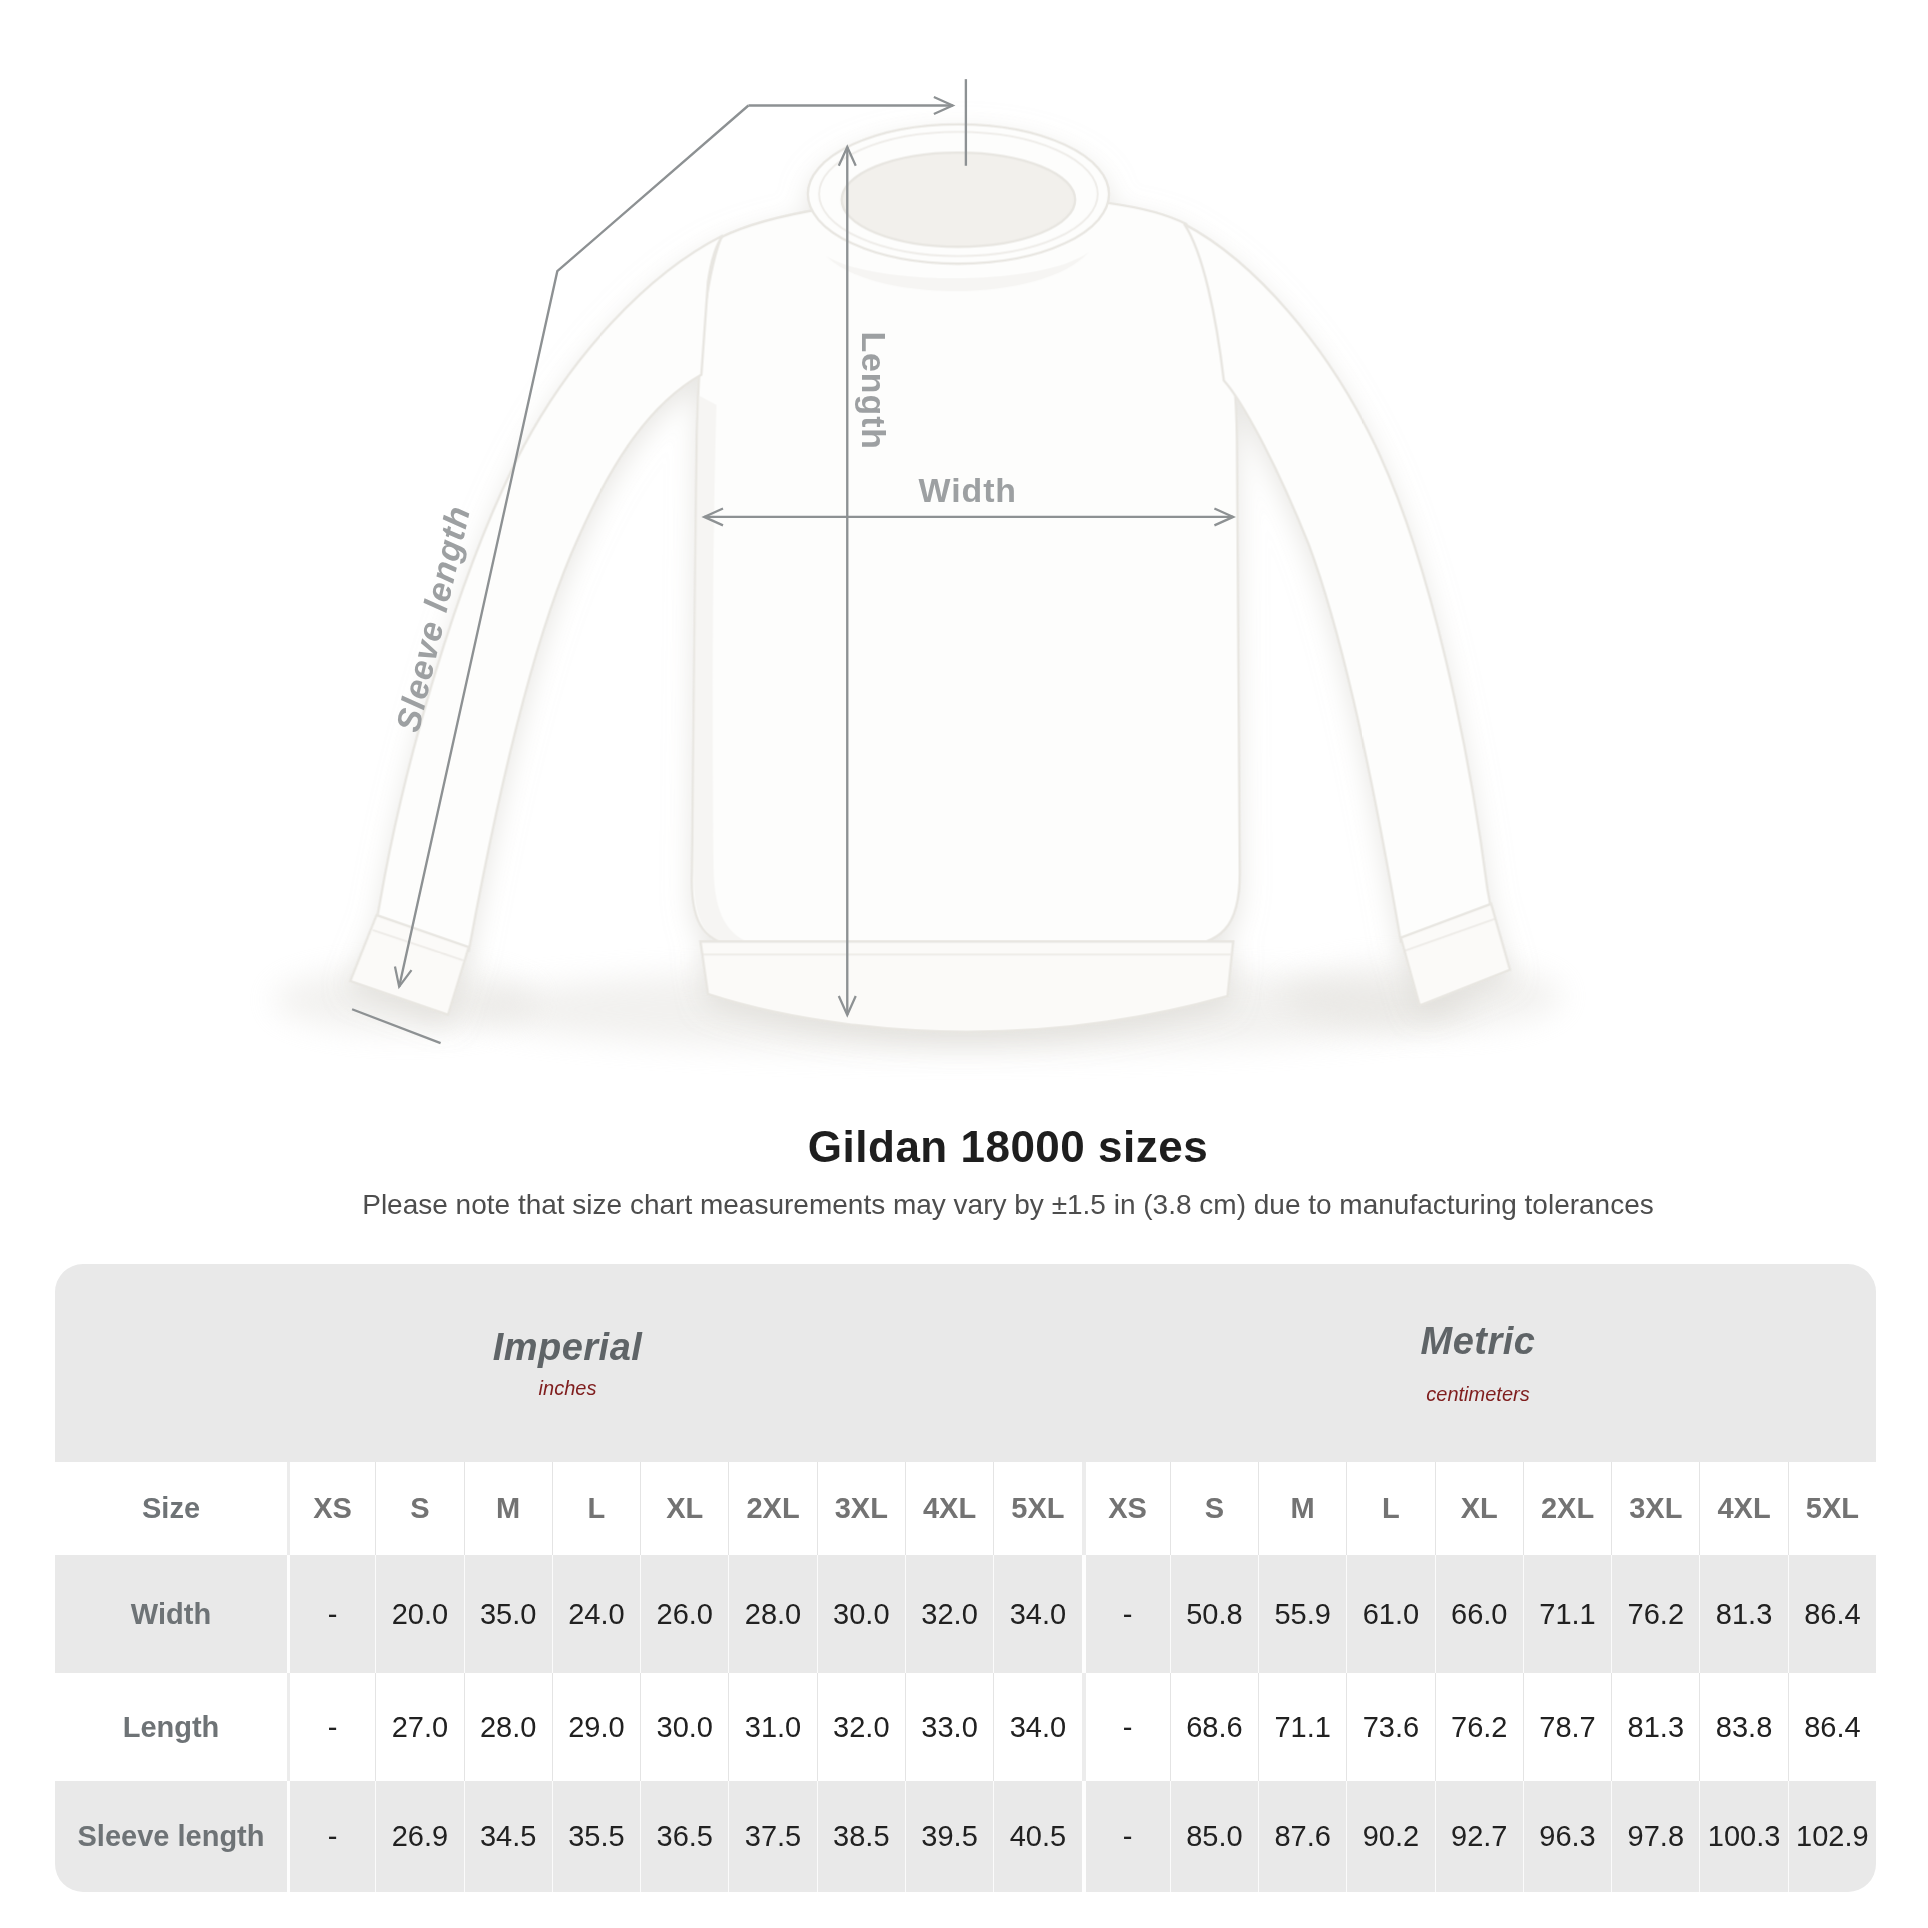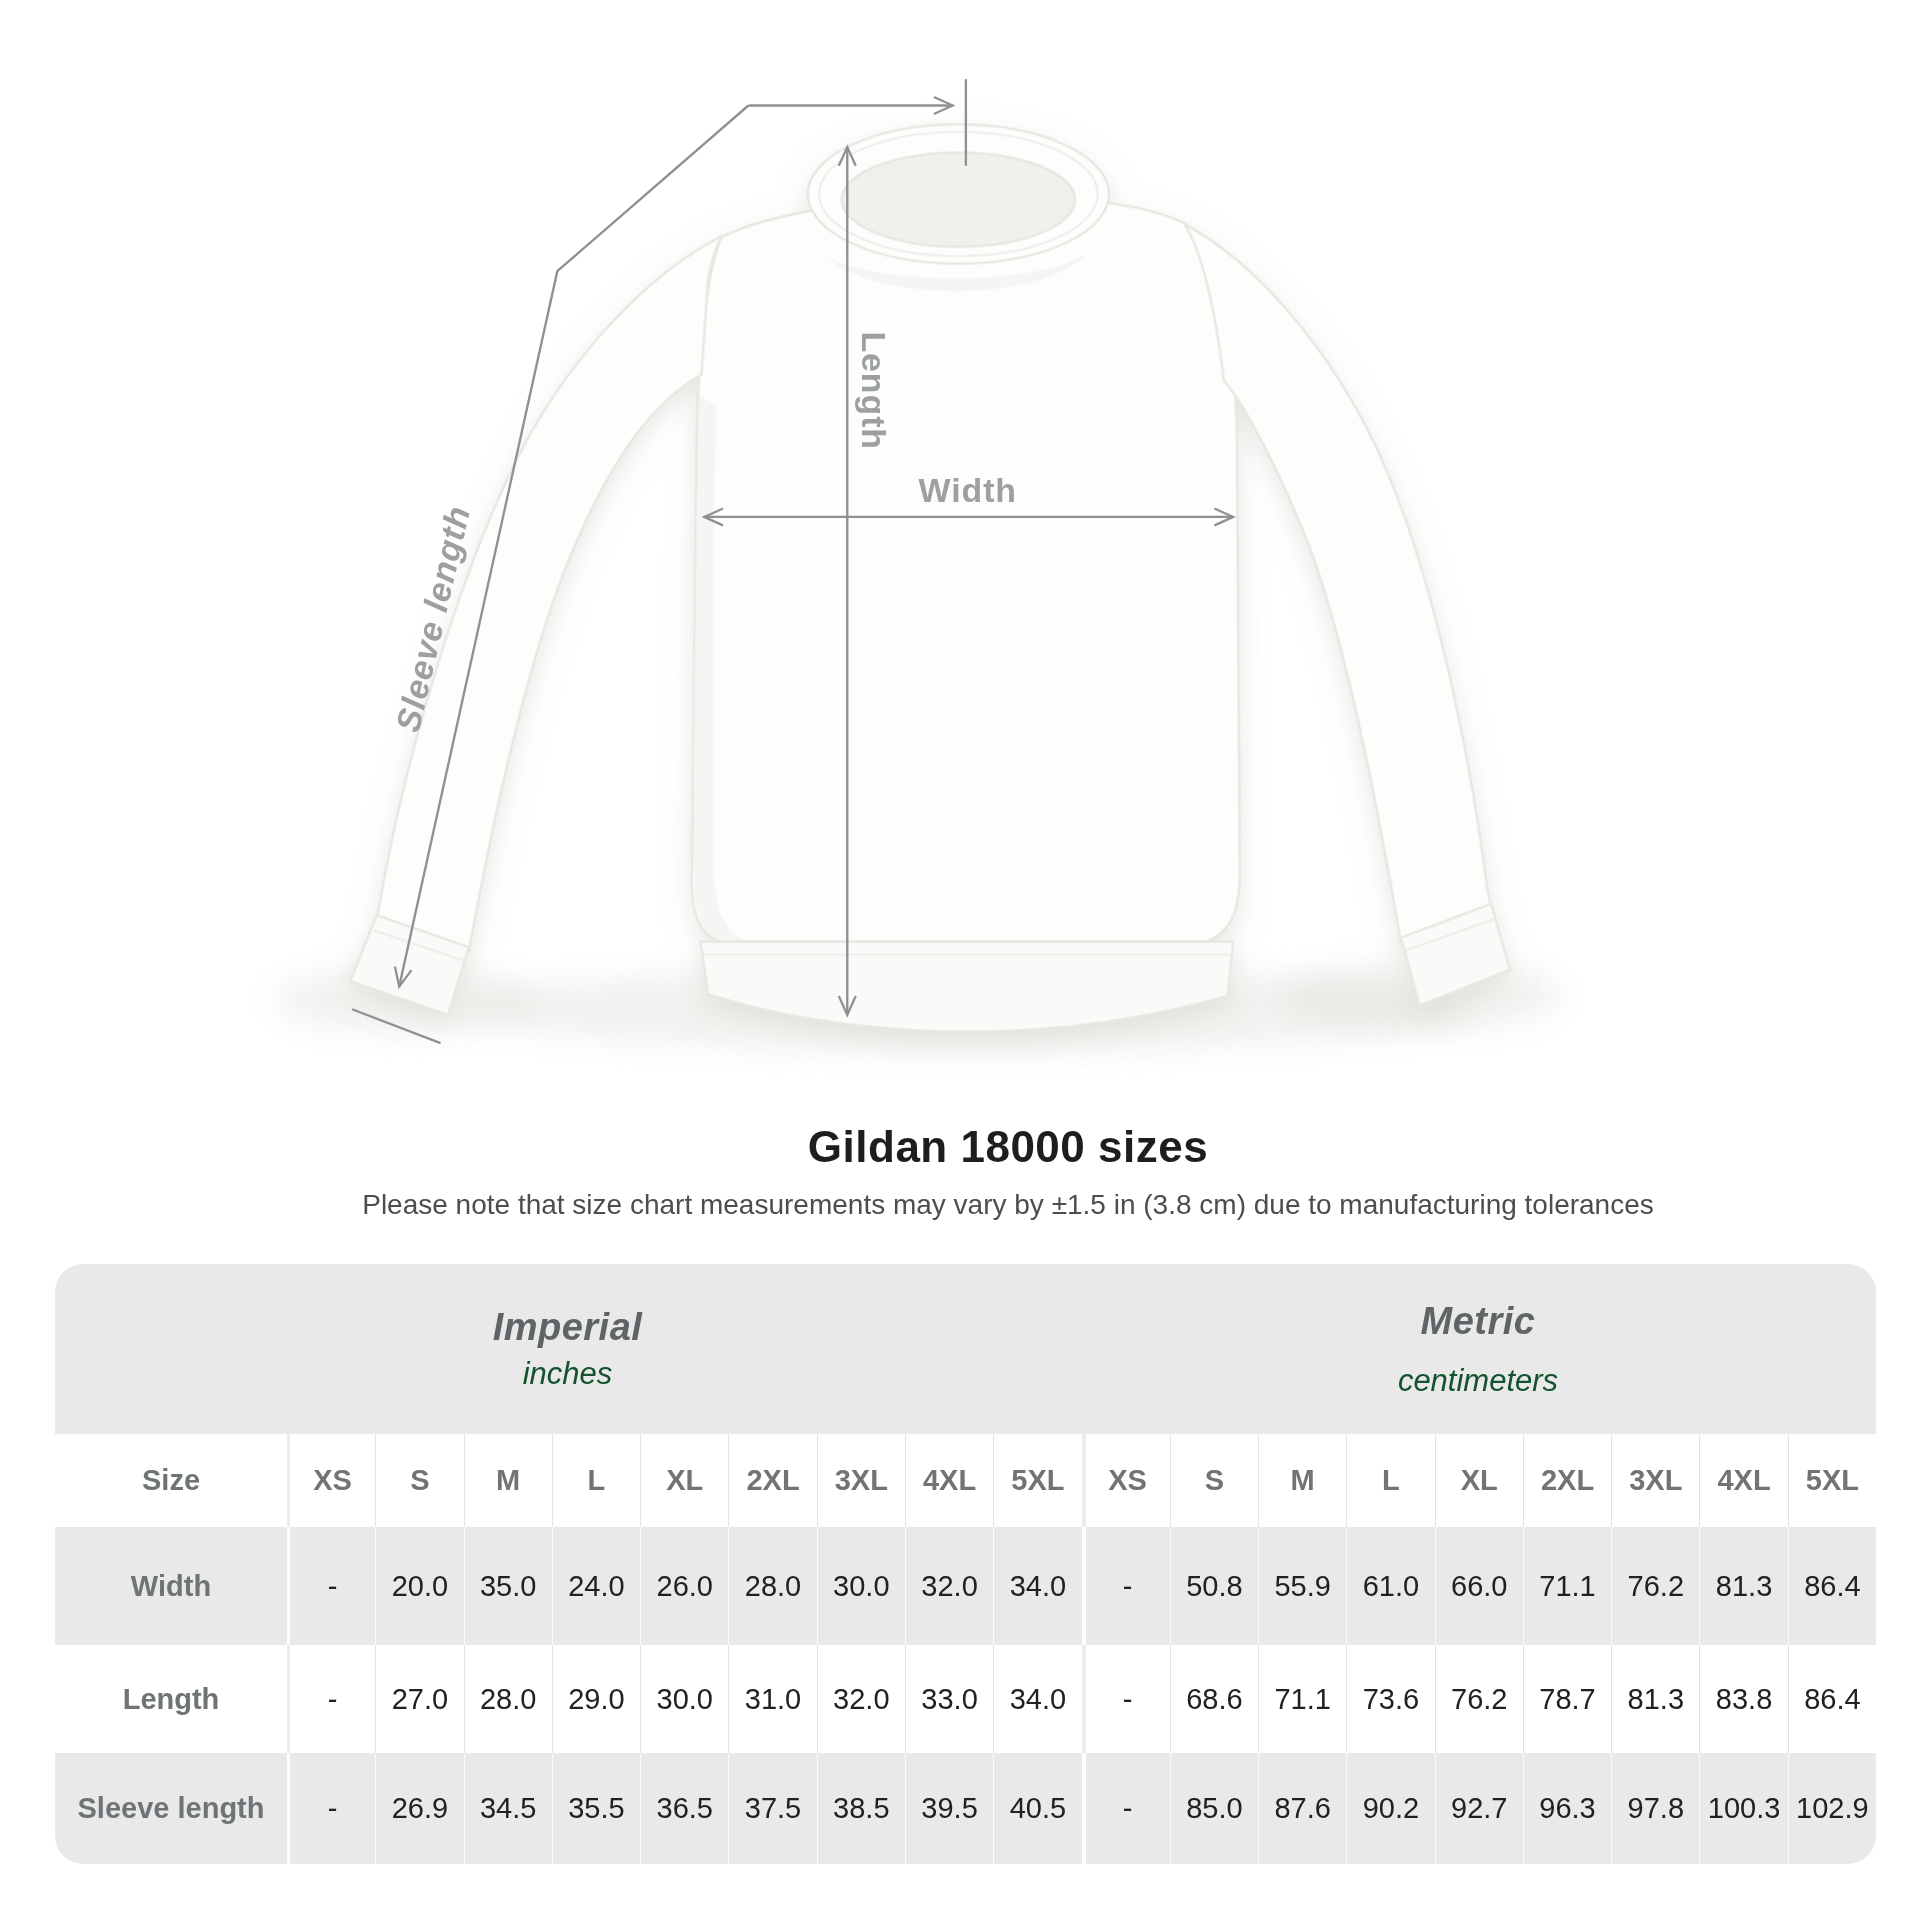--- a/index.html
+++ b/index.html
@@ -6,26 +6,26 @@
   body{width:1928px;height:1928px;font-family:"Liberation Sans",sans-serif;}
   .canvas{position:relative;width:1928px;height:1928px;background:#ffffff;overflow:hidden;}
 
   .figure-svg{position:absolute;top:0;left:0;}
 
   .heading{position:absolute;top:1122px;left:0;width:1928px;text-align:center;padding-left:44px;}
   .title{font-size:44px;font-weight:bold;color:#1e1e1e;letter-spacing:0.5px;}
   .subtitle{margin-top:17px;font-size:28px;color:#4d4d4d;}
 
   .size-table{position:absolute;left:55px;top:1264px;width:1821px;border-radius:28px;overflow:hidden;background:#fff;}
-  .band{display:flex;background:#e9e9e9;height:170px;}
+  .band{display:flex;background:#e9e9e9;height:198px;}
   .band-cell{display:flex;flex-direction:column;align-items:center;justify-content:center;gap:7.5px;}
   .band-cell.imperial{width:1025px;}
   .band-cell.metric{flex:1;gap:20px;}
   .band-title{font-size:38px;font-weight:bold;font-style:italic;color:#5f6467;letter-spacing:0.5px;}
-  .band-sub{font-size:31px;font-style:italic;color:#14532d;}
+  .band-sub{font-size:20px;font-style:italic;color:#7f1d1d;}
 
   .grid-row{display:grid;grid-template-columns:232px repeat(18,1fr);}
   .grid-row.white{background:#ffffff;--div:#e4e4e4;--divW:#ececec;}
   .grid-row.gray{background:#e9e9e9;--div:rgba(255,255,255,.8);--divW:rgba(255,255,255,.95);}
   .r-size{height:93px;}
   .r-width{height:118px;}
   .r-length{height:108px;}
   .r-sleeve{height:111px;}
 
   .c{display:flex;align-items:center;justify-content:center;font-size:29px;color:#212121;border-left:0.9px solid var(--div);}

